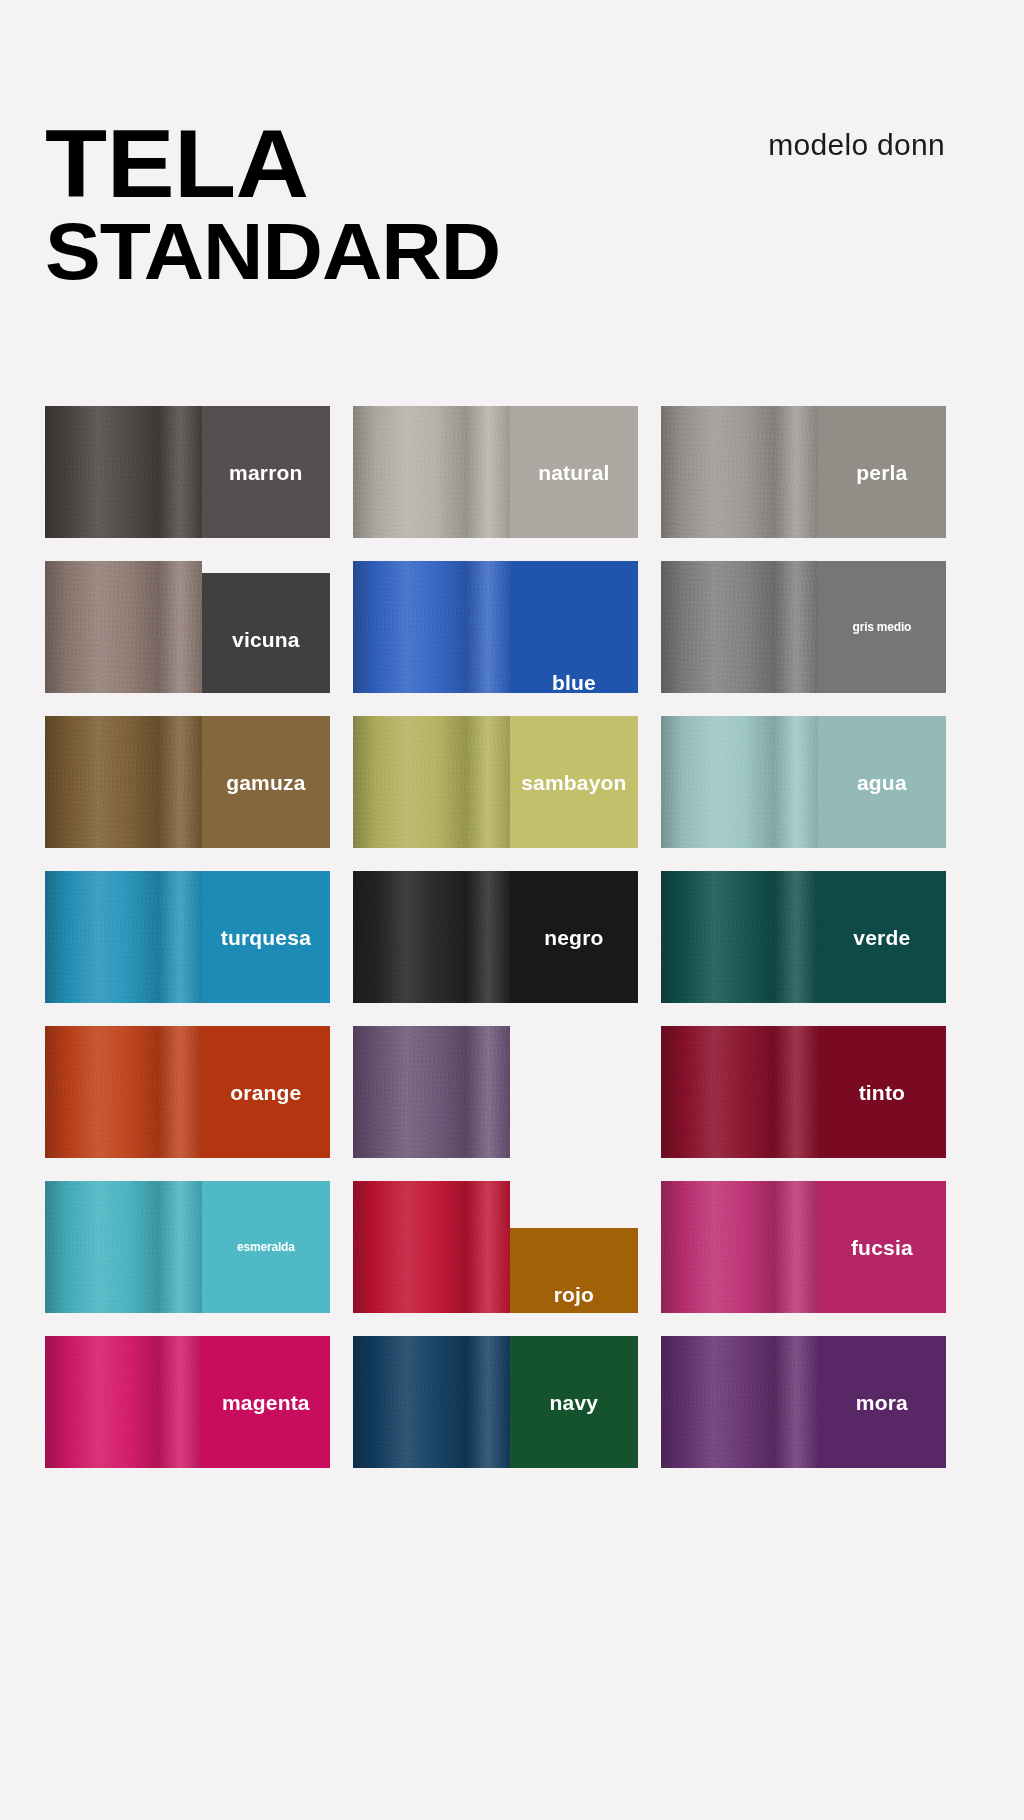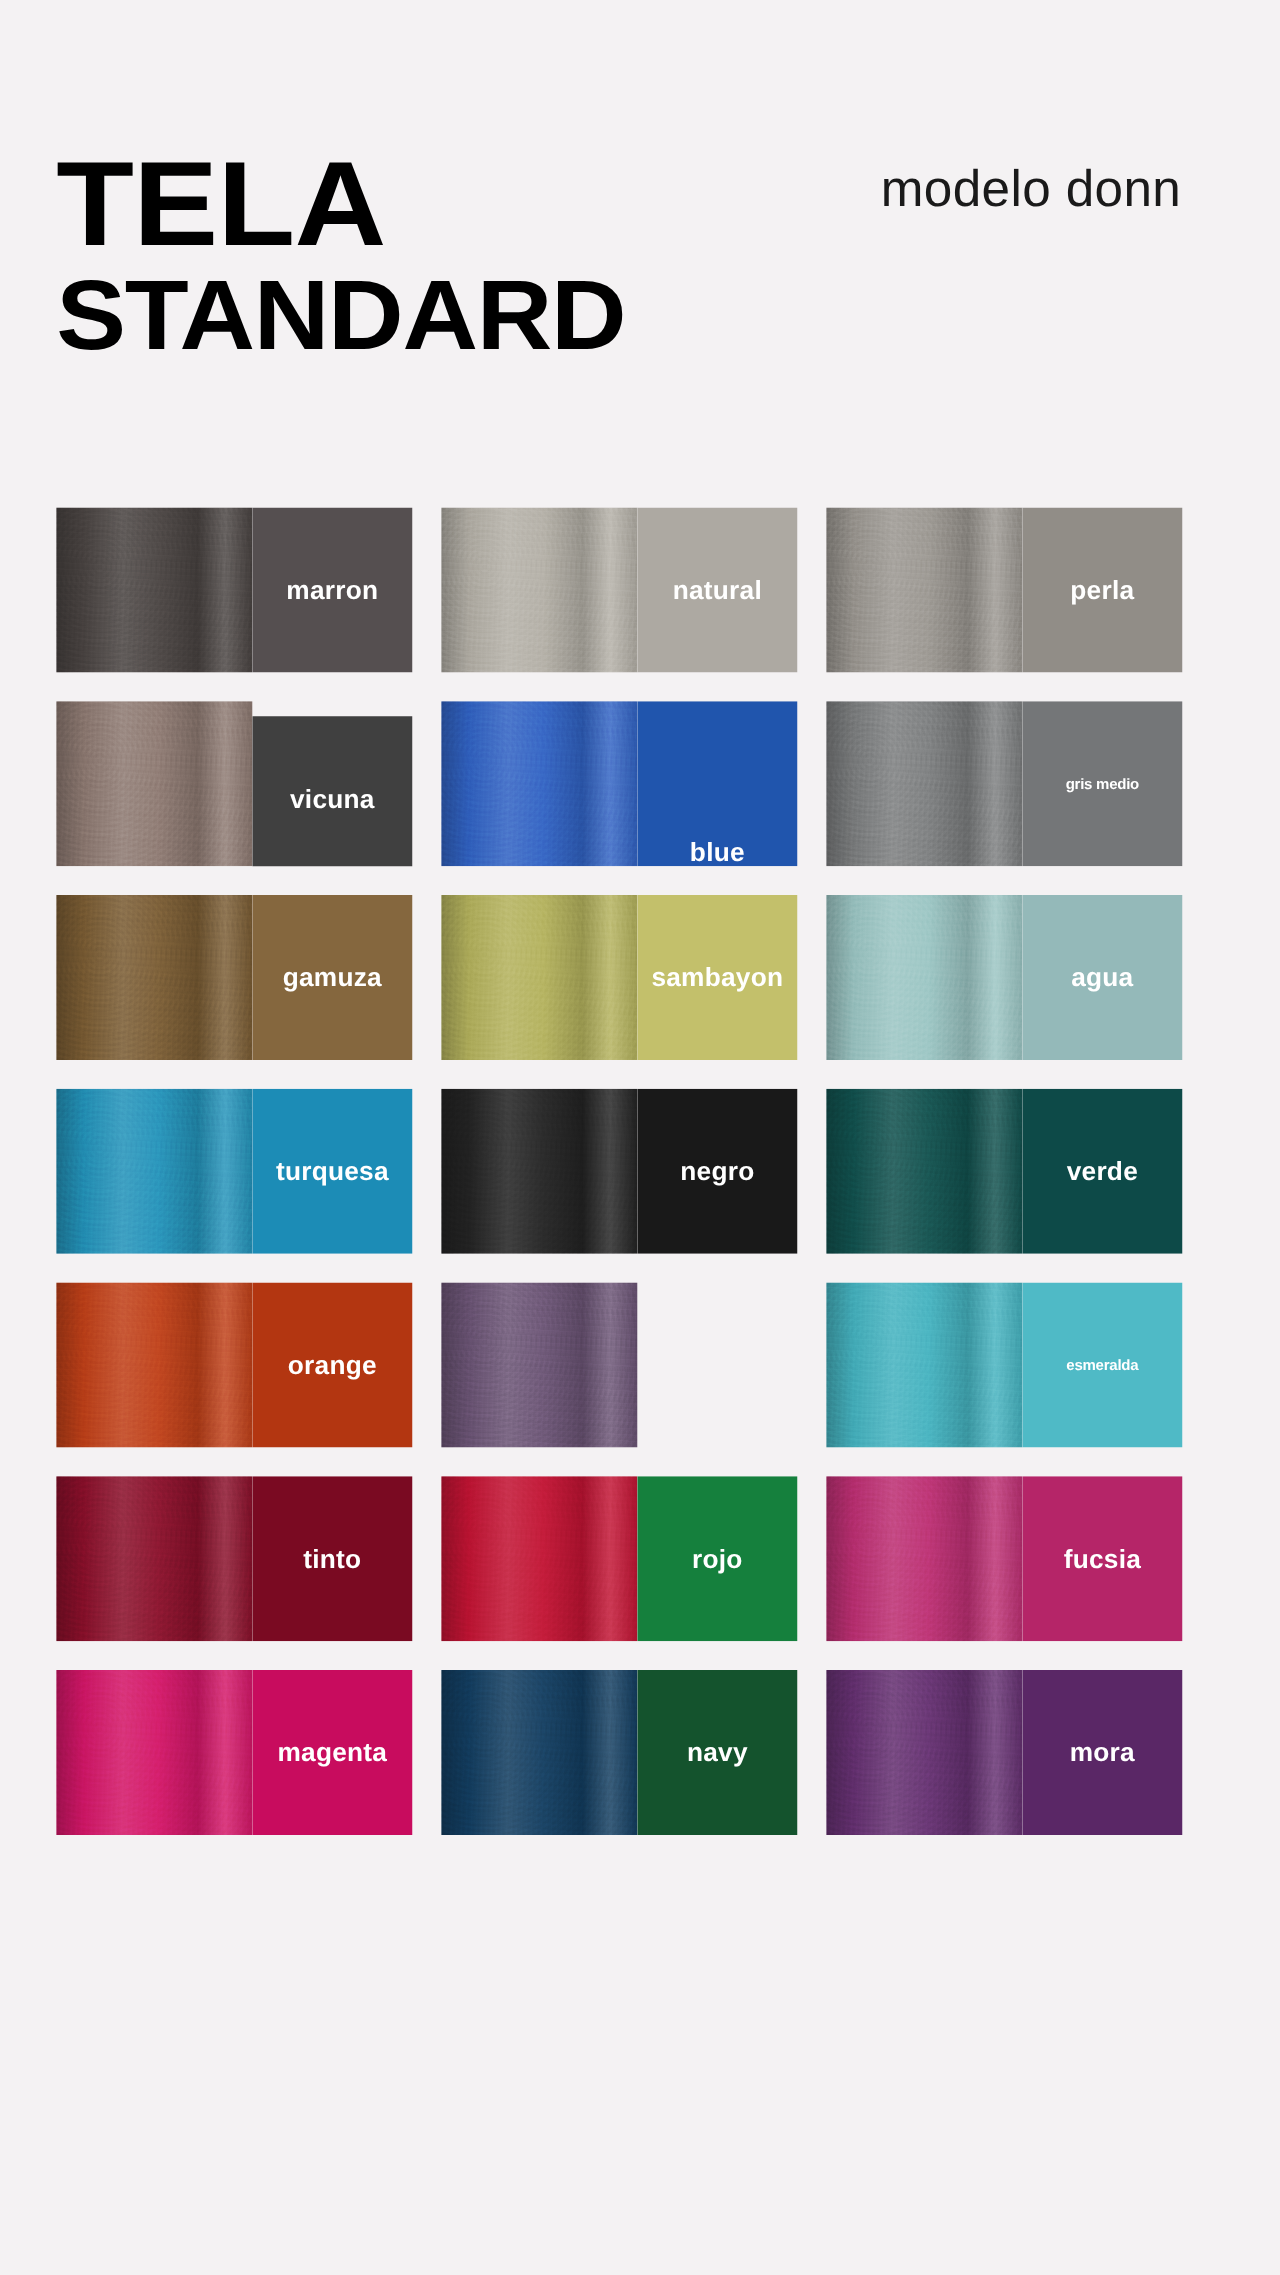--- a/index.html
+++ b/index.html
@@ -45,21 +45,21 @@
   }
 
   .title-line.l1 { font-size:96px; }
   .title-line.l2 { font-size:79px; letter-spacing:-1px; margin-top:4px; }
 
   .model-tag {
     position:absolute;
     right:79px;
     top:128px;
     font-family:"Liberation Sans", sans-serif;
-    font-size:41px;
+    font-size:30px;
     font-weight:300;
     color:#1a1a1a;
     letter-spacing:0.3px;
     white-space:nowrap;
   }
 
   
   .swatch-grid {
     position:absolute;
     left:45px;
@@ -285,45 +285,45 @@
       </div>
       <div class="swatch">
         <div class="swatch-texture">
           <div class="sheen" style="background: rgb(107, 84, 117);"></div>
           <div class="fold"></div>
           <div class="grain"></div>
         </div>
       </div>
       <div class="swatch">
         <div class="swatch-texture">
+          <div class="sheen" style="background: rgb(138, 15, 42);"></div>
+          <div class="fold"></div>
+          <div class="grain"></div>
+        </div>
+        <div class="swatch-solid" style="background: rgb(122, 10, 34);">
+          <span class="swatch-label">tinto</span>
+        </div>
+      </div>
+      <div class="swatch">
+        <div class="swatch-texture">
           <div class="sheen" style="background: rgb(69, 179, 192);"></div>
           <div class="fold"></div>
           <div class="grain"></div>
         </div>
         <div class="swatch-solid" style="background: rgb(79, 186, 198);">
           <span class="swatch-label long">esmeralda</span>
         </div>
       </div>
       <div class="swatch">
         <div class="swatch-texture">
-          <div class="sheen" style="background: rgb(138, 15, 42);"></div>
-          <div class="fold"></div>
-          <div class="grain"></div>
-        </div>
-        <div class="swatch-solid" style="background: rgb(122, 10, 34);">
-          <span class="swatch-label">tinto</span>
-        </div>
-      </div>
-      <div class="swatch">
-        <div class="swatch-texture">
           <div class="sheen" style="background: rgb(194, 19, 51);"></div>
           <div class="fold"></div>
           <div class="grain"></div>
         </div>
-        <div class="swatch-solid" style="background: #15803d;">
+        <div class="swatch-solid" style="background: #a16207; margin-top: 47px;">
           <span class="swatch-label">rojo</span>
         </div>
       </div>
       <div class="swatch">
         <div class="swatch-texture">
           <div class="sheen" style="background: rgb(189, 47, 115);"></div>
           <div class="fold"></div>
           <div class="grain"></div>
         </div>
         <div class="swatch-solid" style="background: rgb(181, 37, 104);">

